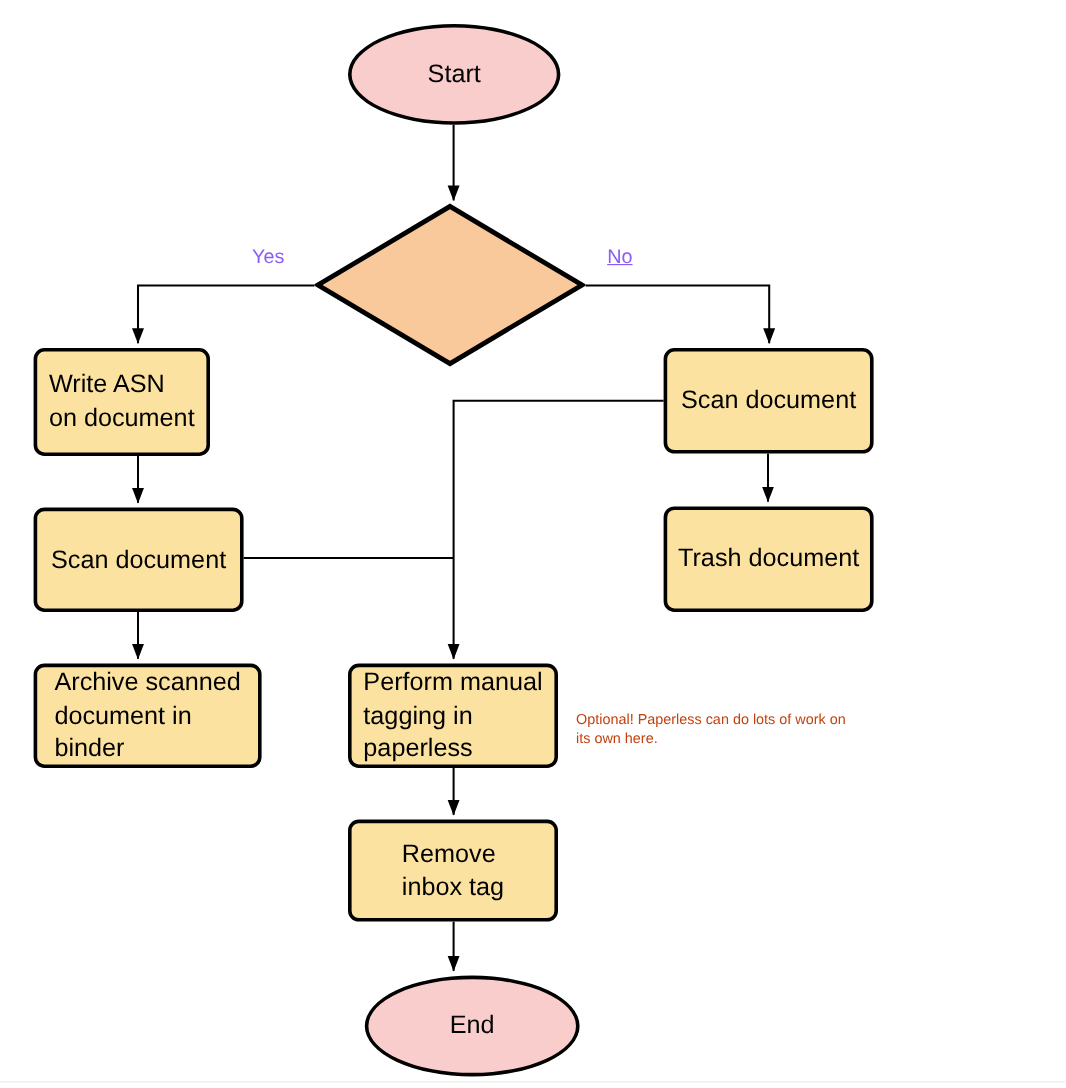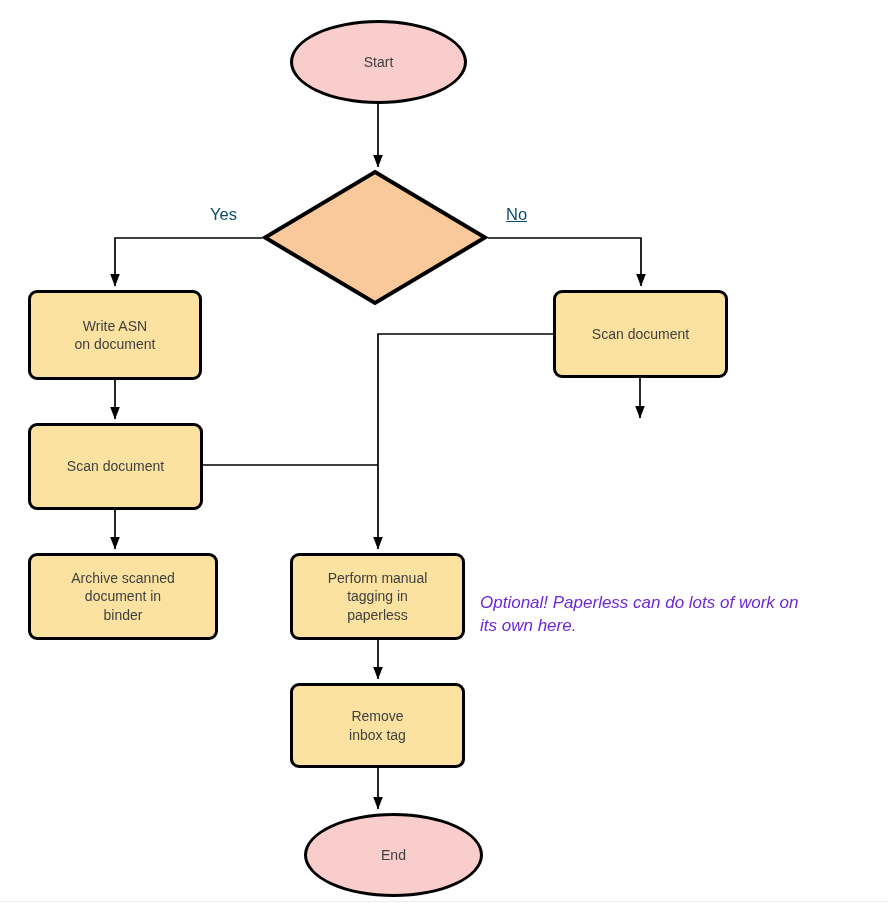--- a/index.html
+++ b/index.html
@@ -18,23 +18,22 @@
   #edge-layer {
     position: absolute;
     left: 0; top: 0;
     width: 888px; height: 907px;
   }
   .node {
     position: absolute;
     display: flex;
     align-items: center;
     justify-content: center;
-    text-align: center;
-    color: #404040;
-    font-size: 14px;
+    color: #000000;
+    font-size: 21px;
     line-height: 1.32;
     white-space: pre-line;
     box-sizing: border-box;
   }
   .terminal {
     background: #F8CDCB;
     border: 3px solid #000000;
     border-radius: 50%;
   }
   .process {
@@ -48,31 +47,30 @@
   }
   .decision-label {
     position: absolute;
     left: 280px; top: 185px;
     width: 190px; height: 105px;
     background: transparent;
   }
   .edge-label {
     position: absolute;
     font-size: 16.5px;
-    color: #0c4a6e;
+    color: #8b5cf6;
     background: #ffffff;
     padding: 0 3px;
   }
   .note {
     position: absolute;
     left: 480px; top: 592px;
     width: 404px;
-    font-size: 17px;
-    font-style: italic;
-    color: #6d28d9;
+    font-size: 12px;
+    color: #c2410c;
     line-height: 1.33;
     white-space: pre-line;
   }
   .bottom-rule {
     position: absolute;
     left: 0; top: 901px;
     width: 888px; height: 1px;
     background: #EDEDE2;
   }
 </style>
@@ -101,28 +99,29 @@
 
   <div class="node terminal" style="left:290px; top:20px; width:177px; height:84px;">Start</div>
 
   <svg class="decision-shape" width="226" height="137" viewBox="0 0 226 137" xmlns="http://www.w3.org/2000/svg">
     <polygon points="113,3 223,68.5 113,134 3,68.5" fill="#F9C99B" stroke="#000000" stroke-width="4" stroke-linejoin="miter"></polygon>
   </svg>
 
   <div class="edge-label" style="left:207px; top:205px;">Yes</div>
   <div class="edge-label" style="left:503px; top:205px;text-decoration:underline;">No</div>
 
-  <div class="node process" style="left:28px; top:290px; width:174px; height:90px;">Write ASN
+  <div class="node process" style="left:28px; top:290px; width:147px; height:90px;">Write ASN
 on document</div>
   <div class="node process" style="left:28px; top:423px; width:175px; height:87px;">Scan document</div>
   <div class="node process" style="left:28px; top:553px; width:190px; height:87px;">Archive scanned
 document in
 binder</div>
 
   <div class="node process" style="left:553px; top:290px; width:175px; height:88px;">Scan document</div>
+  <div class="node process" style="left:553px; top:422px; width:175px; height:88px;">Trash document</div>
 
   <div class="node process" style="left:290px; top:683px; width:175px; height:85px;">Remove
 inbox tag</div>
   <div class="node process" style="left:290px; top:553px; width:175px; height:87px;">Perform manual
 tagging in
 paperless</div>
 
   <div class="node terminal" style="left:304px; top:813px; width:179px; height:84px;">End</div>
 
   <div class="note">Optional! Paperless can do lots of work on

